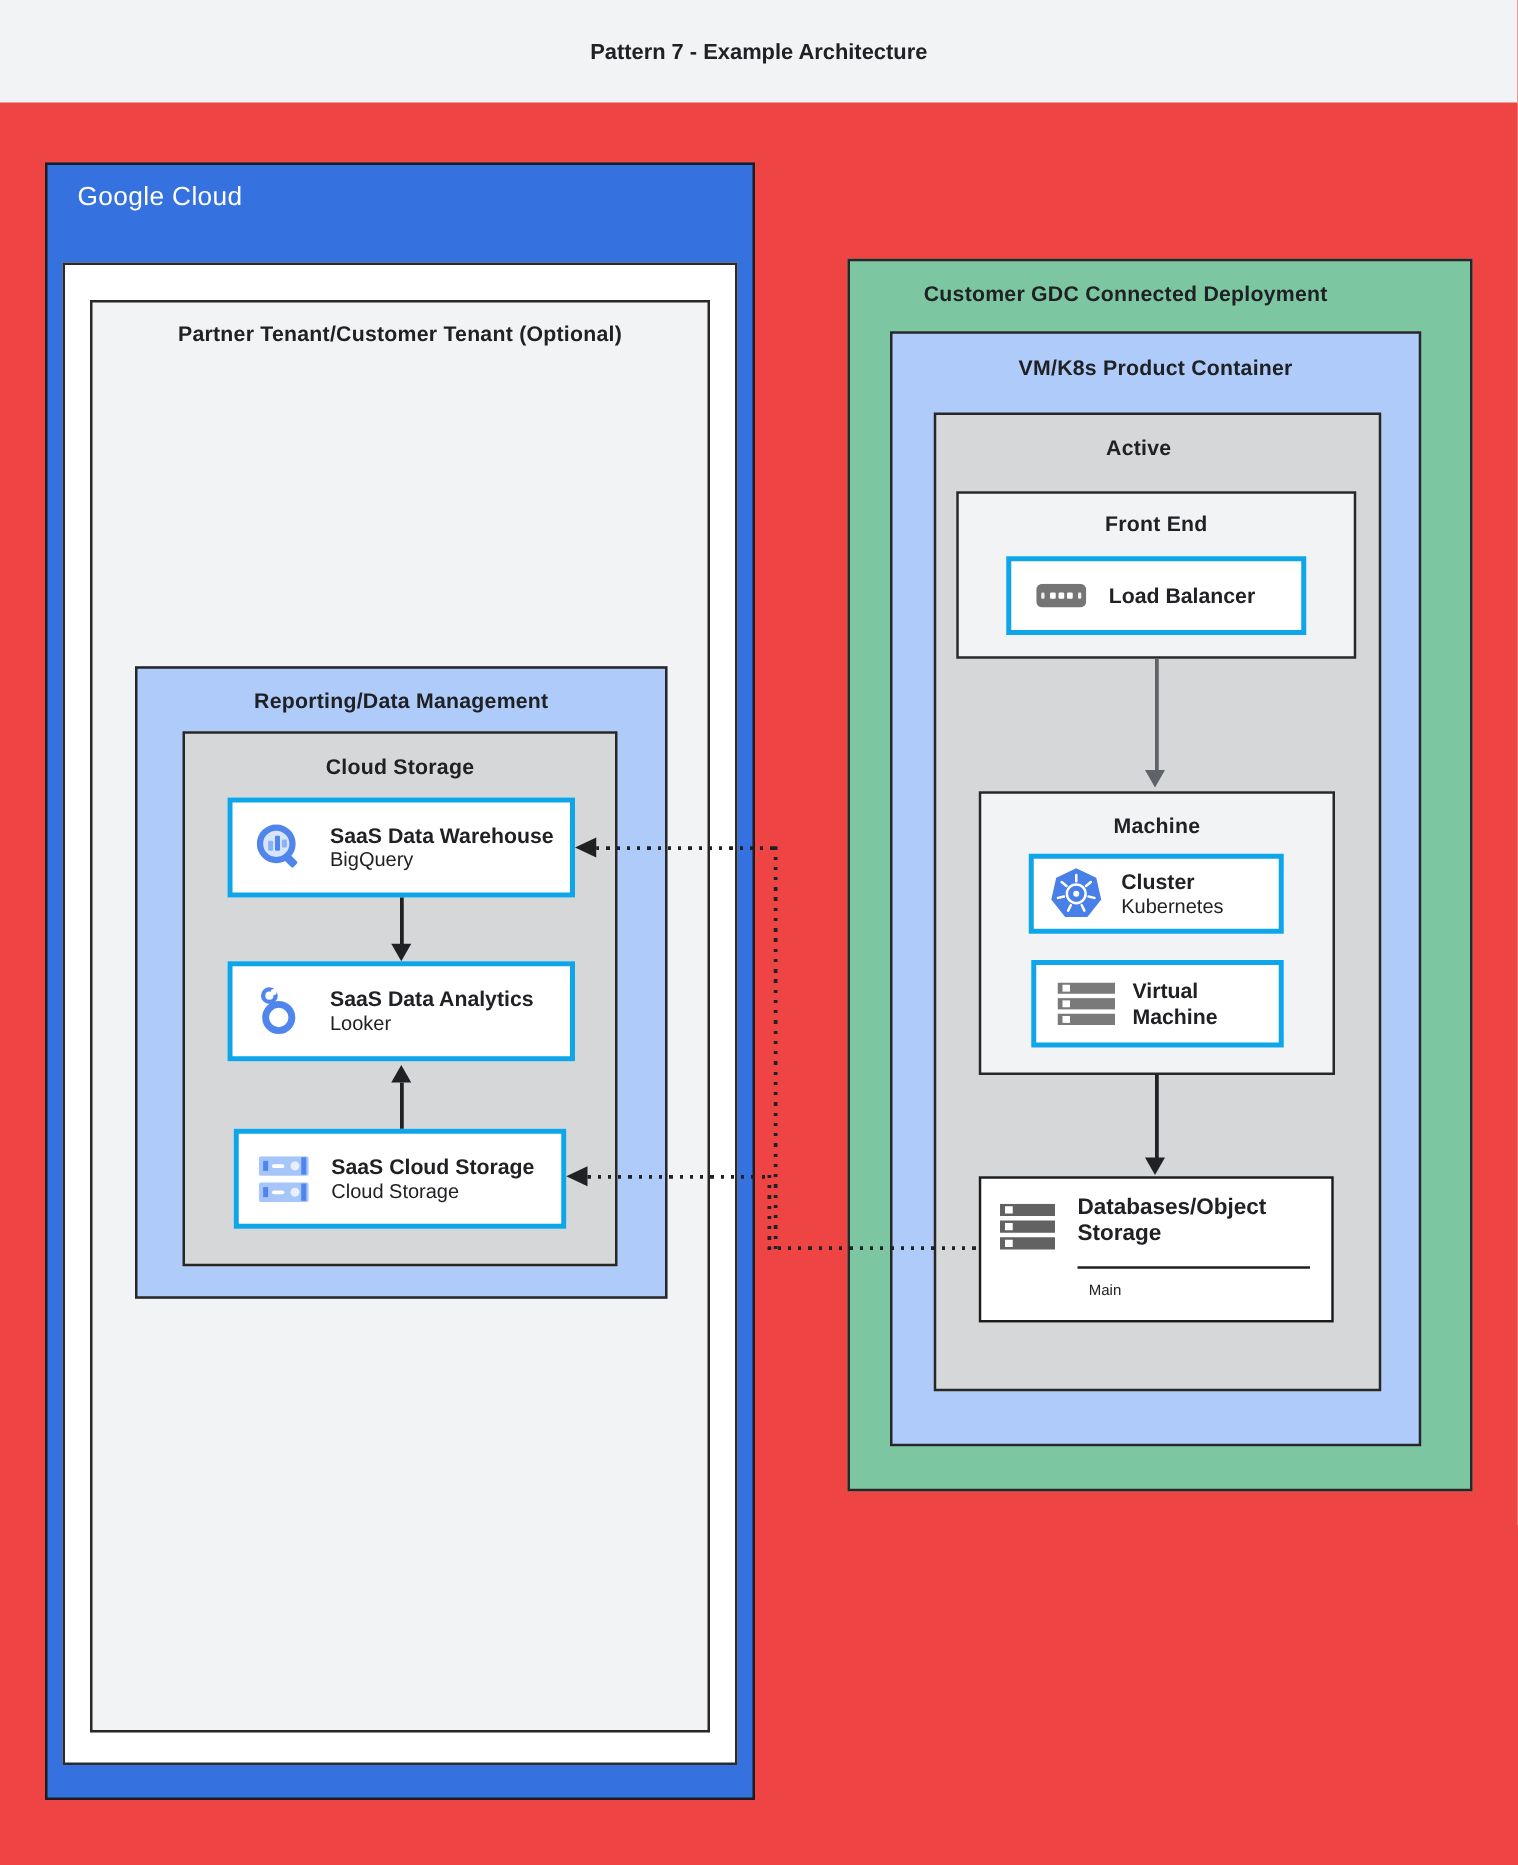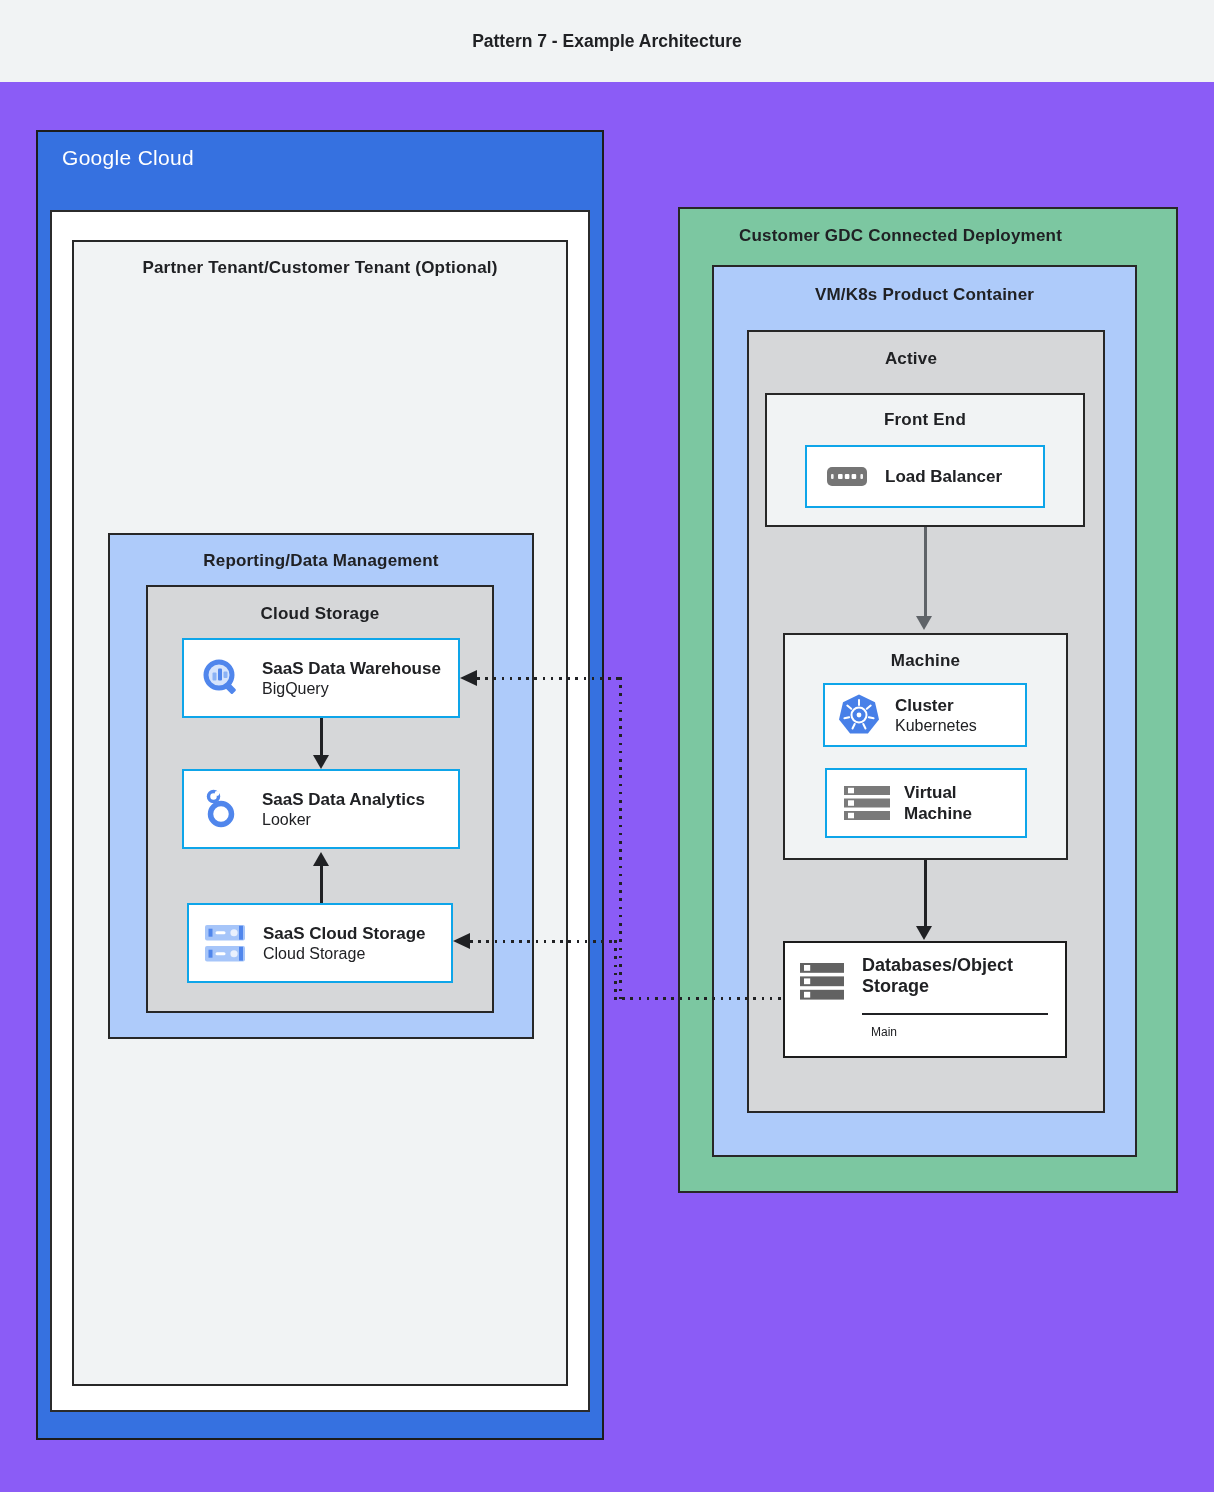--- a/index.html
+++ b/index.html
@@ -1,25 +1,25 @@
 <!DOCTYPE html>
 <html style="--gblue: #3671E0; --lblue: #AECBFA; --green: #7CC7A1; --grayfill: #D6D7D9; --panel: #F1F3F4; --ink: #202124; --iconblue: #5086EC; --arrowgray: #5F6368;"><head>
 <meta charset="utf-8">
 <style>
   :root{
     --gblue:#3671E0; --lblue:#AECBFA; --green:#7CC7A1; --grayfill:#D6D7D9;
     --panel:#F1F3F4; --ink:#202124; --iconblue:#5086EC; --arrowgray:#5F6368;
   }
   *{margin:0;padding:0;box-sizing:border-box}
   body{background:#fff;font-family:"Liberation Sans",sans-serif;color:var(--ink)}
-  .canvas{position:relative;width:1214px;height:1492px;background:#8b5cf6;overflow:hidden}
+  .canvas{position:relative;width:1214px;height:1492px;background:#ef4444;overflow:hidden}
   .abs{position:absolute}
   .box{border:2px solid #272727}
   .btitle{font-weight:bold;font-size:17px;color:var(--ink);text-align:center;letter-spacing:.2px}
-  .card{background:#fff;border:2px solid #0ea5e9;display:flex;align-items:center;padding-left:16px}
+  .card{background:#fff;border:4px solid #0ea5e9;display:flex;align-items:center;padding-left:16px}
   .card .icon{flex:0 0 auto;margin-right:18px;display:block}
   .ctext .ct{font-weight:bold;font-size:17px;line-height:21px;white-space:nowrap}
   .ctext .ct.wrap{white-space:normal}
   .ctext .cs{font-size:16px;line-height:20px}
   .vline{position:absolute;width:2.5px;background:var(--ink)}
   .vline.gray{background:var(--arrowgray)}
   .tri-down{position:absolute;width:0;height:0;border-left:8px solid transparent;border-right:8px solid transparent;border-top:14px solid var(--ink)}
   .tri-down.gray{border-top-color:var(--arrowgray)}
   .tri-up{position:absolute;width:0;height:0;border-left:8px solid transparent;border-right:8px solid transparent;border-bottom:14px solid var(--ink)}
   .tri-left{position:absolute;width:0;height:0;border-top:8px solid transparent;border-bottom:8px solid transparent;border-right:17px solid var(--ink)}

